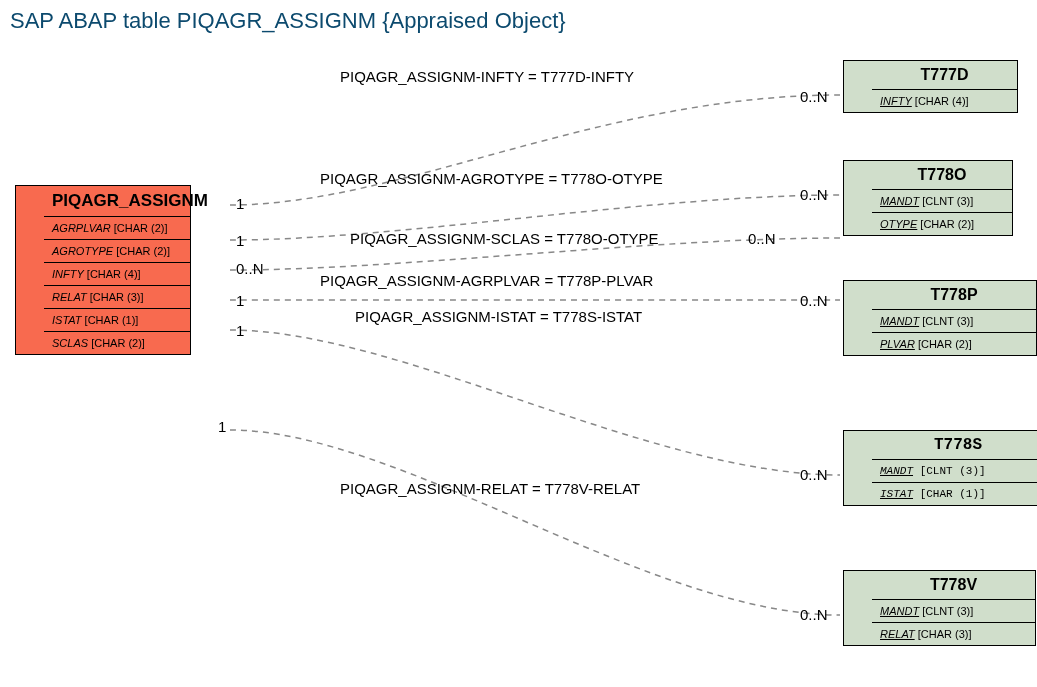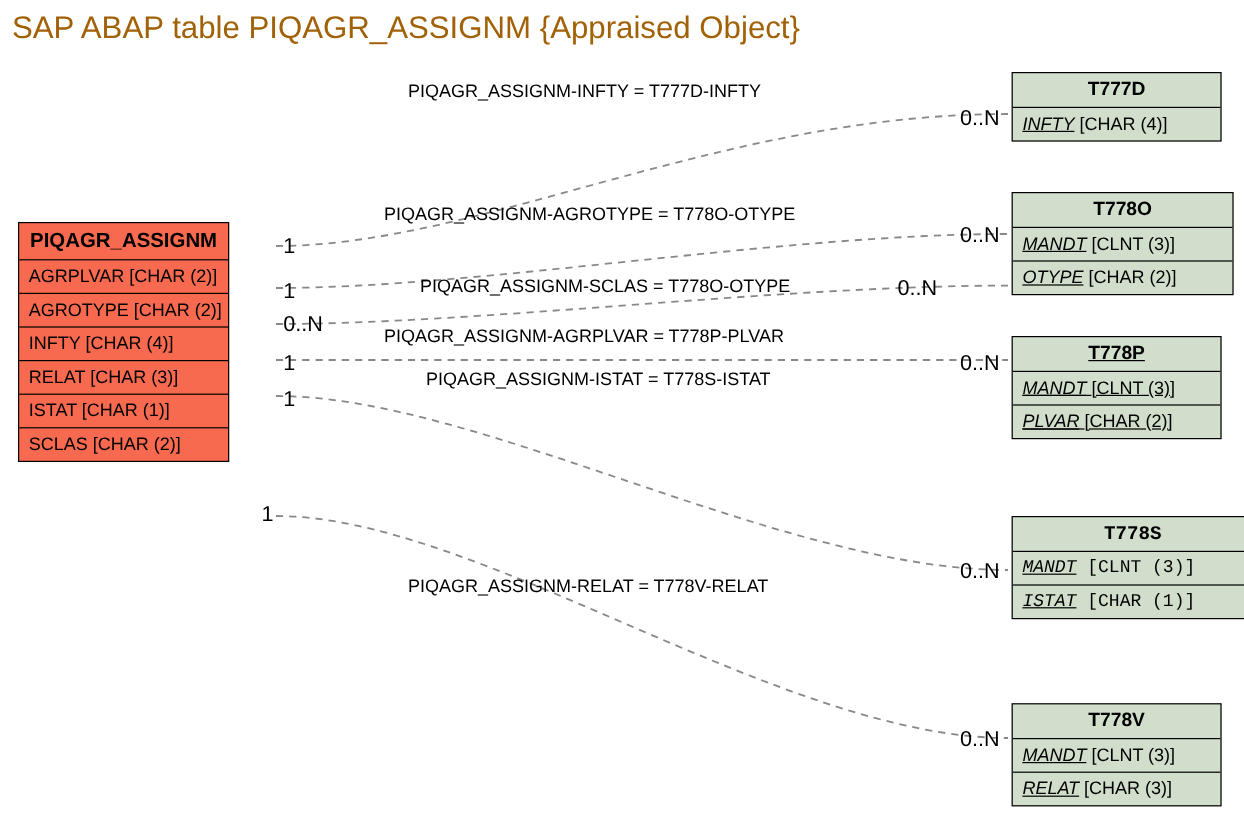--- a/index.html
+++ b/index.html
@@ -8,68 +8,70 @@
   width: 1037px;
   height: 687px;
   background: #fff;
   font-family: Arial, Helvetica, sans-serif;
   position: relative;
 }
 .title {
   position: absolute;
   left: 10px;
   top: 8px;
-  font-size: 26px;
-  color: #a16207;
+  font-size: 22px;
+  color: #0c4a6e;
 }
 .entity {
   position: absolute;
   border: 1px solid #000;
   box-sizing: border-box;
+  padding-left: 28px;
 }
 .entity .header {
   font-weight: bold;
   text-align: center;
   padding: 5px 8px;
   border-bottom: 1px solid #000;
   font-size: 16px;
 }
 .entity .row {
   padding: 5px 8px;
   border-bottom: 1px solid #000;
-  font-size: 15px;
+  font-size: 11px;
   white-space: nowrap;
 }
 .entity .row:last-child {
   border-bottom: none;
 }
 .entity.main {
   background: #f86a4f;
 }
 .entity.main .header {
   font-size: 17px;
 }
 .entity.main .row .field {
+  font-style: italic;
 }
 .entity.ref {
   background: #d0decb;
 }
 .entity.ref .row .field {
   font-style: italic;
   text-decoration: underline;
 }
 .rel-label {
   position: absolute;
   font-size: 15px;
   color: #000;
   white-space: nowrap;
 }
 .card {
   position: absolute;
-  font-size: 18px;
+  font-size: 15px;
   color: #000;
 }
 svg.connectors {
   position: absolute;
   left: 0;
   top: 0;
   width: 1037px;
   height: 687px;
   pointer-events: none;
 }
@@ -129,35 +131,35 @@
 <div class="card" style="left:748px; top:230px;">0..N</div>
 <div class="card" style="left:800px; top:292px;">0..N</div>
 <div class="card" style="left:800px; top:466px;">0..N</div>
 <div class="card" style="left:800px; top:606px;">0..N</div>
 
 <div class="entity ref" style="left:843px; top:60px; width:175px;">
   <div class="header">T777D</div>
   <div class="row"><span class="field">INFTY</span> <span>[CHAR (4)]</span></div>
 </div>
 
-<div class="entity ref" style="left:843px; top:160px; width:185px;">
+<div class="entity ref" style="left:843px; top:160px; width:170px;">
   <div class="header">T778O</div>
   <div class="row"><span class="field">MANDT</span> <span>[CLNT (3)]</span></div>
   <div class="row"><span class="field">OTYPE</span> <span>[CHAR (2)]</span></div>
 </div>
 
-<div class="entity ref" style="left:843px; top:280px; width:175px;text-decoration:underline;">
+<div class="entity ref" style="left:843px; top:280px; width:194px;">
   <div class="header">T778P</div>
   <div class="row"><span class="field">MANDT</span> <span>[CLNT (3)]</span></div>
   <div class="row"><span class="field">PLVAR</span> <span>[CHAR (2)]</span></div>
 </div>
 
 <div class="entity ref" style="left:843px; top:430px; width:202px;font-family:Liberation Mono, monospace;">
   <div class="header">T778S</div>
   <div class="row"><span class="field">MANDT</span> <span>[CLNT (3)]</span></div>
   <div class="row"><span class="field">ISTAT</span> <span>[CHAR (1)]</span></div>
 </div>
 
-<div class="entity ref" style="left:843px; top:586px; width:175px;">
+<div class="entity ref" style="left:843px; top:570px; width:193px;">
   <div class="header">T778V</div>
   <div class="row"><span class="field">MANDT</span> <span>[CLNT (3)]</span></div>
   <div class="row"><span class="field">RELAT</span> <span>[CHAR (3)]</span></div>
 </div>
 
 </body></html>

